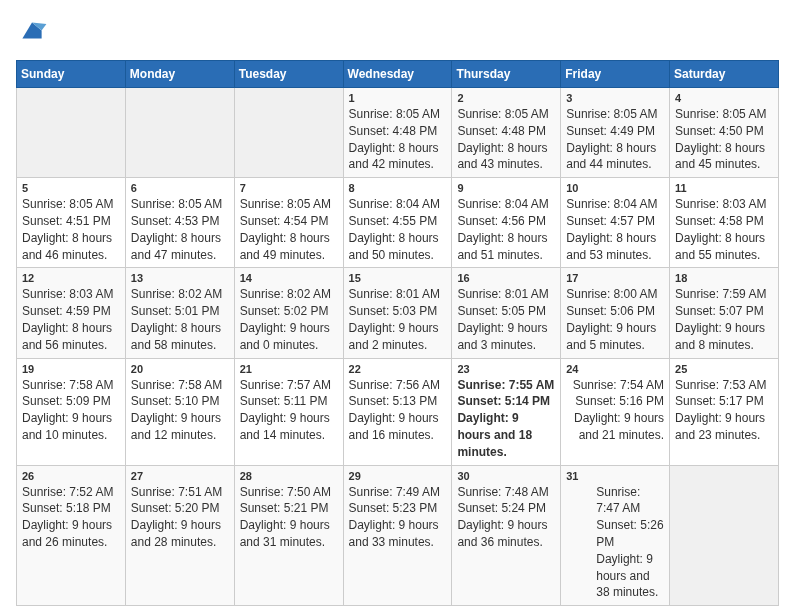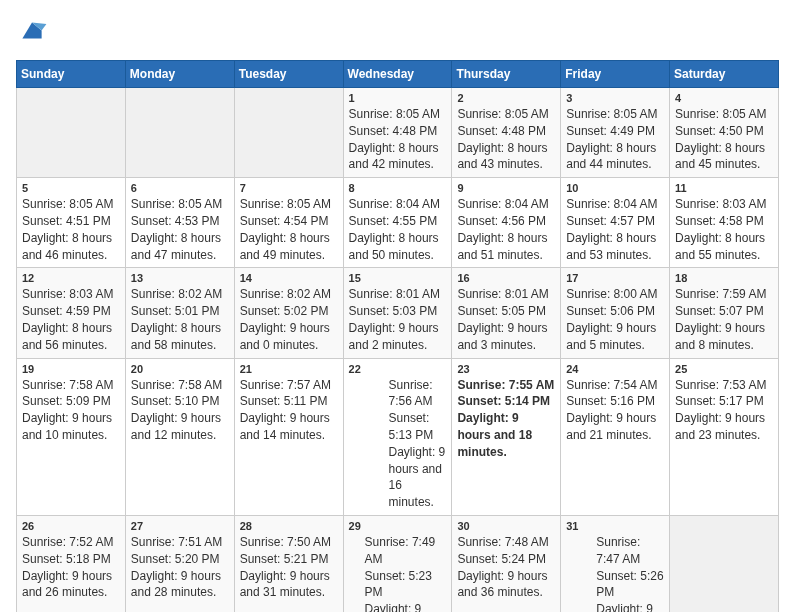--- a/index.html
+++ b/index.html
@@ -261,33 +261,33 @@
 Daylight: 9 hours and 12 minutes.</div>
           </td>
           <td>
             <div class="day-number">21</div>
             <div class="day-info" style="white-space: pre-line;">Sunrise: 7:57 AM
 Sunset: 5:11 PM
 Daylight: 9 hours and 14 minutes.</div>
           </td>
           <td>
             <div class="day-number">22</div>
-            <div class="day-info" style="white-space: pre-line; margin-left: 40px;">Sunrise: 7:56 AM
+            <div class="day-info" style="white-space: pre-line;">Sunrise: 7:56 AM
 Sunset: 5:13 PM
 Daylight: 9 hours and 16 minutes.</div>
           </td>
           <td>
             <div class="day-number">23</div>
             <div class="day-info" style="white-space: pre-line; font-weight: bold;">Sunrise: 7:55 AM
 Sunset: 5:14 PM
 Daylight: 9 hours and 18 minutes.</div>
           </td>
           <td>
             <div class="day-number">24</div>
-            <div class="day-info" style="white-space: pre-line;">Sunrise: 7:54 AM
+            <div class="day-info" style="white-space: pre-line; text-align: right;">Sunrise: 7:54 AM
 Sunset: 5:16 PM
 Daylight: 9 hours and 21 minutes.</div>
           </td>
           <td>
             <div class="day-number">25</div>
             <div class="day-info" style="white-space: pre-line;">Sunrise: 7:53 AM
 Sunset: 5:17 PM
 Daylight: 9 hours and 23 minutes.</div>
           </td>
         </tr>
@@ -305,21 +305,21 @@
 Daylight: 9 hours and 28 minutes.</div>
           </td>
           <td>
             <div class="day-number">28</div>
             <div class="day-info" style="white-space: pre-line;">Sunrise: 7:50 AM
 Sunset: 5:21 PM
 Daylight: 9 hours and 31 minutes.</div>
           </td>
           <td>
             <div class="day-number">29</div>
-            <div class="day-info" style="white-space: pre-line; margin-left: 16px;">Sunrise: 7:49 AM
+            <div class="day-info" style="white-space: pre-line;">Sunrise: 7:49 AM
 Sunset: 5:23 PM
 Daylight: 9 hours and 33 minutes.</div>
           </td>
           <td>
             <div class="day-number">30</div>
             <div class="day-info" style="white-space: pre-line;">Sunrise: 7:48 AM
 Sunset: 5:24 PM
 Daylight: 9 hours and 36 minutes.</div>
           </td>
           <td>

